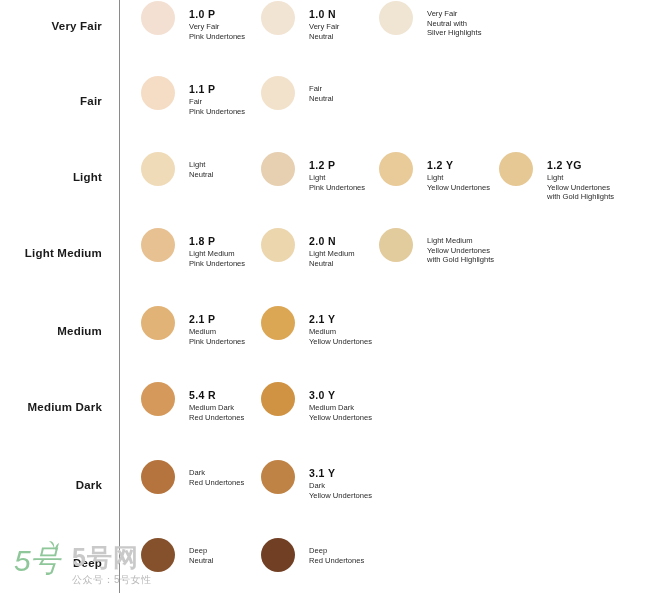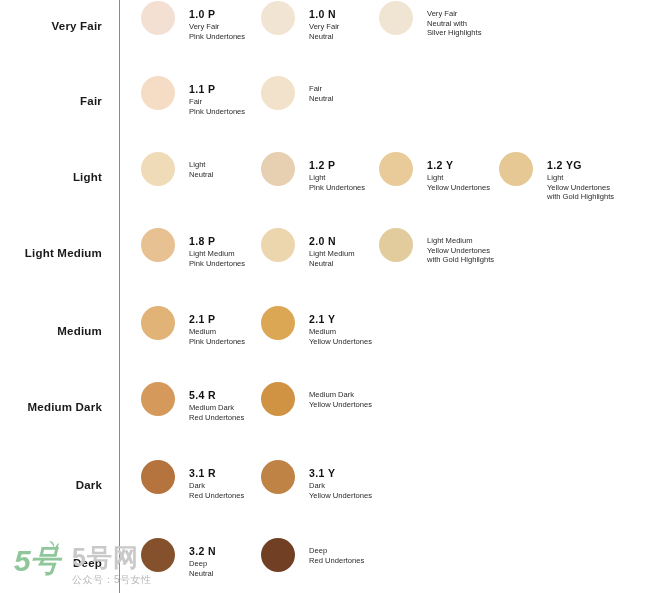--- a/index.html
+++ b/index.html
@@ -119,21 +119,21 @@
     height: 50px;
     pointer-events: none;
   }
   .wm-logo {
     position: absolute;
     left: 0;
     top: 2px;
     width: 52px;
     height: 40px;
     font-size: 30px;
-    font-weight: bold;
+    font-weight: normal;
     font-style: italic;
     color: #8fc79a;
     line-height: 40px;
     letter-spacing: -1px;
   }
   .wm-leaf {
     position: absolute;
     left: 34px;
     top: 0px;
     width: 12px;
@@ -311,54 +311,53 @@
             <div class="swatch-dot" style="background: rgb(213, 154, 91);"></div>
             <div class="shade-text">
               <div class="shade-code">5.4 R</div>
               <div class="shade-desc">Medium Dark</div>
               <div class="shade-desc" style="margin-top: 0px;">Red Undertones</div>
             </div>
           </div>
           <div class="shade-item" style="left: 120px;">
             <div class="swatch-dot" style="background: rgb(207, 147, 67);"></div>
             <div class="shade-text">
+              <div class="shade-code">3.0 Y</div>
               <div class="shade-desc">Medium Dark</div>
               <div class="shade-desc" style="margin-top: 0px;">Yellow Undertones</div>
             </div>
           </div>
         </div>
       </div>
       <div class="shade-row" style="top: 459px;">
         <div class="row-label">Dark</div>
         <div class="swatches">
           <div class="shade-item" style="left: 0px;">
             <div class="swatch-dot" style="background: rgb(181, 116, 61);"></div>
             <div class="shade-text">
-              <div class="shade-code">3.1 R</div>
               <div class="shade-desc">Dark</div>
               <div class="shade-desc" style="margin-top: 0px;">Red Undertones</div>
             </div>
           </div>
           <div class="shade-item" style="left: 120px;">
             <div class="swatch-dot" style="background: rgb(192, 131, 70);"></div>
             <div class="shade-text">
               <div class="shade-code">3.1 Y</div>
               <div class="shade-desc">Dark</div>
               <div class="shade-desc" style="margin-top: 0px;">Yellow Undertones</div>
             </div>
           </div>
         </div>
       </div>
       <div class="shade-row" style="top: 537px;">
         <div class="row-label">Deep</div>
         <div class="swatches">
           <div class="shade-item" style="left: 0px;">
             <div class="swatch-dot" style="background: rgb(133, 81, 44);"></div>
             <div class="shade-text">
-              <div class="shade-code">3.2 N</div>
               <div class="shade-desc">Deep</div>
               <div class="shade-desc" style="margin-top: 0px;">Neutral</div>
             </div>
           </div>
           <div class="shade-item" style="left: 120px;">
             <div class="swatch-dot" style="background: rgb(113, 63, 36);"></div>
             <div class="shade-text">
               <div class="shade-desc">Deep</div>
               <div class="shade-desc" style="margin-top: 0px;">Red Undertones</div>
             </div>

